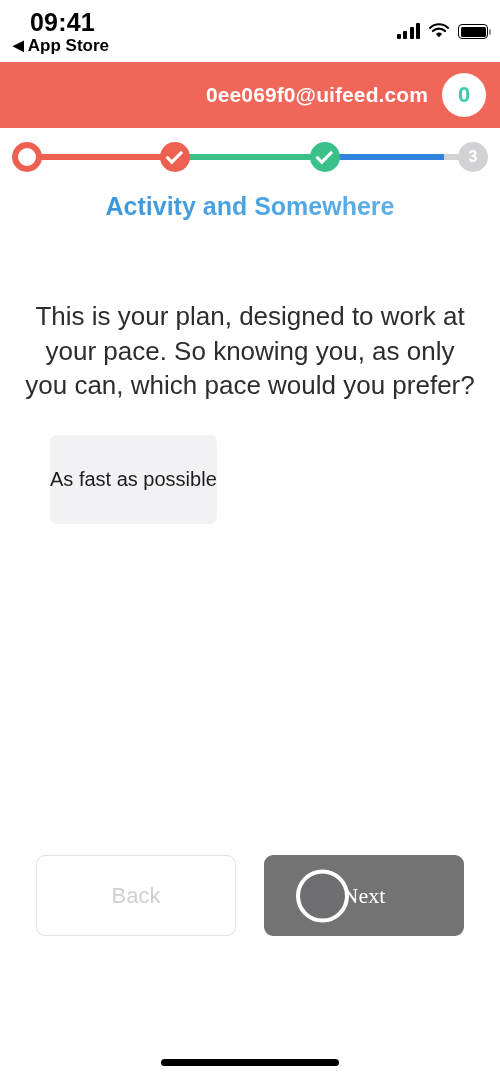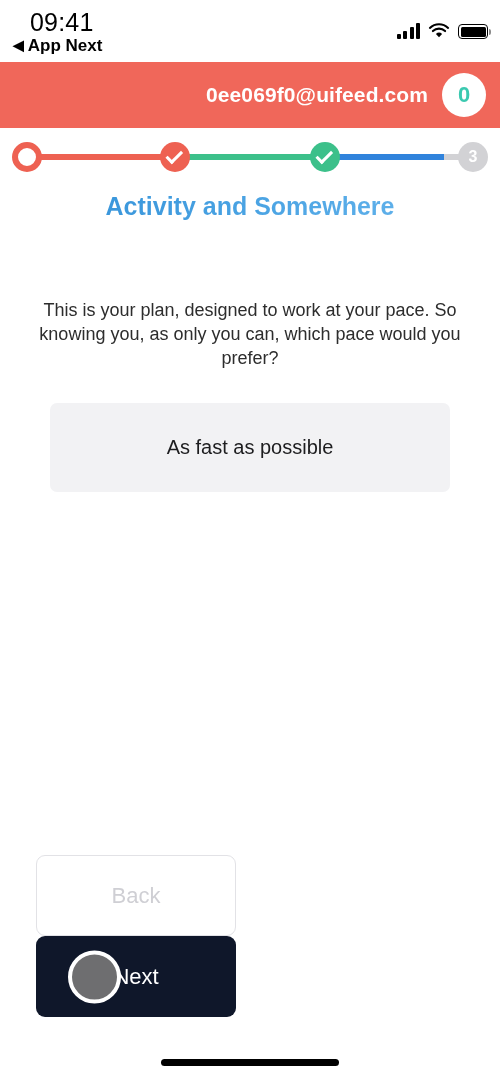--- a/index.html
+++ b/index.html
@@ -26,21 +26,21 @@
     position: relative;
     height: 62px;
     width: 100%;
     background: #ffffff;
   }
   .status-time {
     position: absolute;
     left: 30px;
     top: 8px;
     font-size: 25px;
-    font-weight: normal;
+    font-weight: bold;
     letter-spacing: 0.2px;
     color: #000000;
   }
   .status-backlink {
     position: absolute;
     left: 13px;
     top: 36px;
     font-size: 17px;
     font-weight: bold;
     color: #000000;
@@ -186,31 +186,30 @@
     -webkit-background-clip: text;
     background-clip: text;
     color: transparent;
     -webkit-text-fill-color: transparent;
   }
 
   
   .question {
     margin: 78px 24px 0 24px;
     text-align: center;
-    font-size: 18px;
+    font-size: 26px;
     line-height: 1.33;
     color: #2d2d2d;
     font-weight: normal;
   }
 
   
   .options {
     margin: 32px 50px 0 50px;
     display: flex;
-    flex-direction: column;
     gap: 21px;
   }
   .option {
     background: #f2f2f4;
     border-radius: 7px;
     height: 89px;
     display: flex;
     align-items: center;
     justify-content: center;
     font-size: 20px;
@@ -221,40 +220,40 @@
 
   
   .footer {
     position: absolute;
     left: 0;
     right: 0;
     top: 855px;
     display: flex;
     justify-content: space-between;
     padding: 0 36px;
-    flex-direction: column;
   }
   .btn {
     width: 200px;
     height: 81px;
     border-radius: 9px;
     display: flex;
     align-items: center;
     justify-content: center;
     font-size: 22px;
     position: relative;
   }
   .btn-back {
     background: #ffffff;
     border: 1.5px solid #e2e2e6;
     color: #cfcfd4;
   }
   .btn-next {
-    background: #0f172a;
+    background: #737373;
     color: #ffffff;
+    font-family: Liberation Serif, serif;
   }
   .spinner {
     position: absolute;
     left: 32px;
     top: 50%;
     transform: translateY(-50%);
     width: 53px;
     height: 53px;
     border-radius: 50%;
     background: #6e6e70;
@@ -275,21 +274,21 @@
 </style>
 </head>
 <body>
 
 <div class="phone">
 
   <div class="statusbar">
     <div class="status-time">09:41</div>
     <div class="status-backlink">
       <span class="tri">◀</span>
-      <span>App Next</span>
+      <span>App Store</span>
     </div>
     <div class="status-icons">
       <span class="signal">
         <i></i>
           <i></i>
           <i></i>
           <i></i>
       </span>
       <span class="wifi">
         <svg width="22" height="16" viewBox="0 0 22 16">

